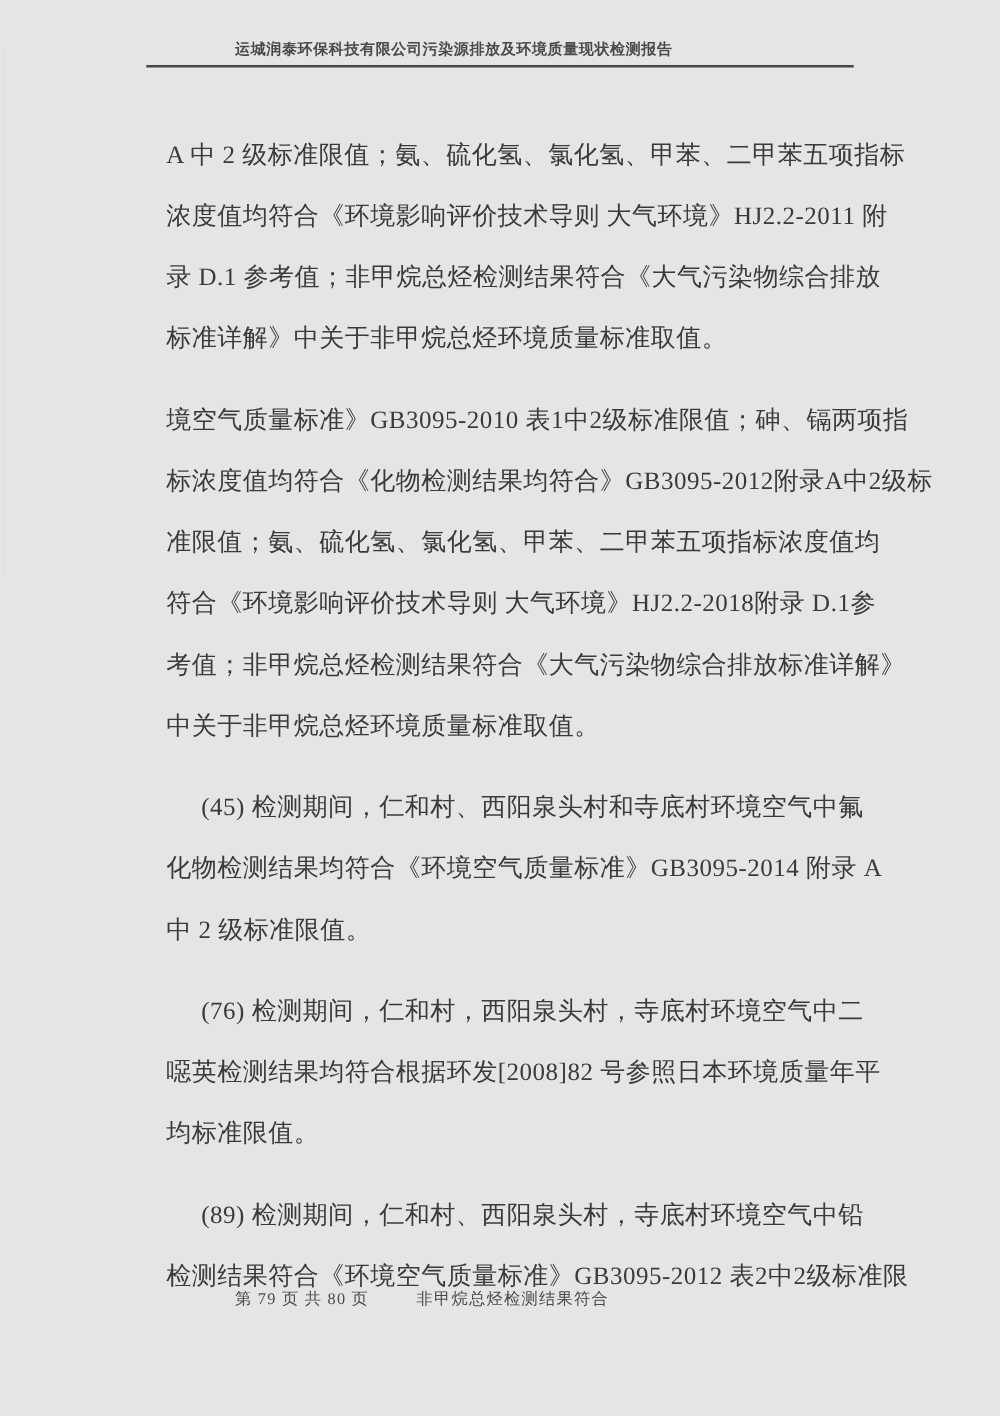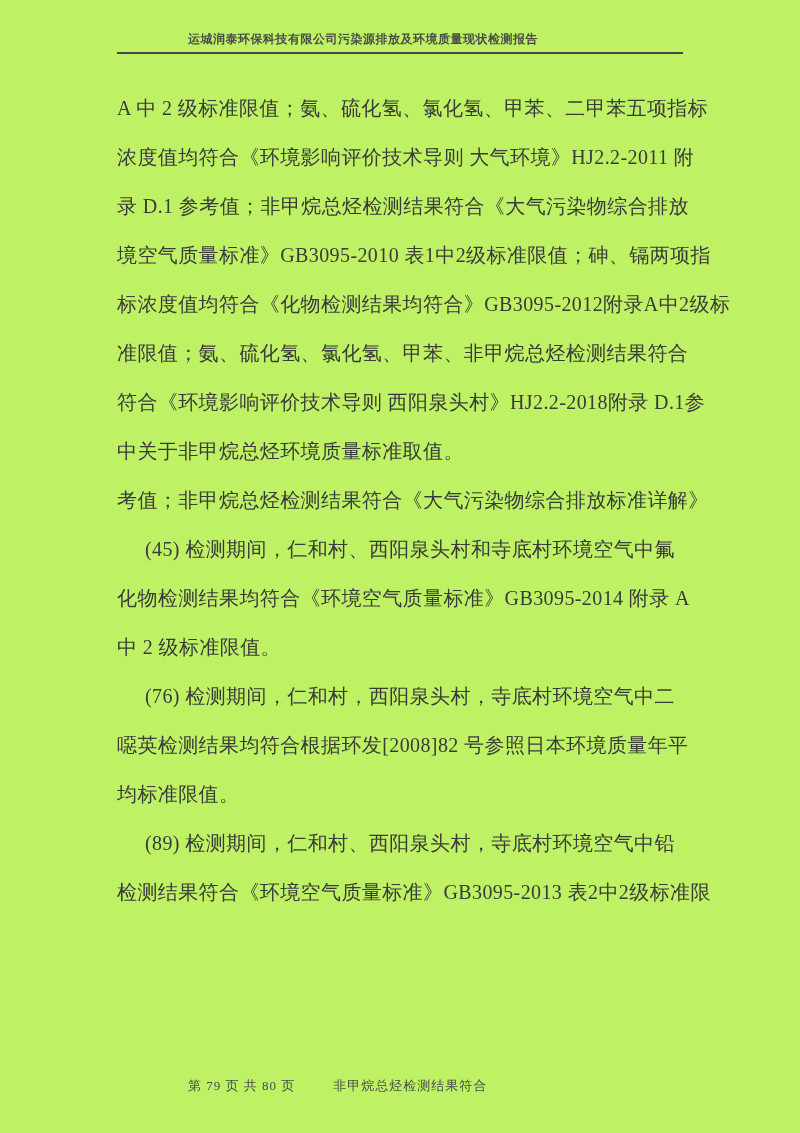--- a/index.html
+++ b/index.html
@@ -4,21 +4,21 @@
 <style>
   html, body {
     margin: 0;
     padding: 0;
     background: #ffffff;
   }
   .page {
     position: relative;
     width: 800px;
     height: 1133px;
-    background: #bef264;
+    background: #e5e5e5;
     overflow: hidden;
     font-family: "Liberation Serif", "DejaVu Serif", serif;
   }
   
   .scan-edge {
     position: absolute;
     left: 3px;
     top: 40px;
     height: 420px;
     width: 0;
@@ -44,78 +44,78 @@
     width: 566px;
     height: 2px;
     background: #474747;
   }
   .doc-body {
     position: absolute;
     top: 84px;
     left: 117px;
     width: 580px;
   }
-  .para { margin: 0; padding: 0; }
+  .para { margin: 16px; padding: 0; }
   .line {
     height: 49px;
     line-height: 49px;
     font-size: 20px;
     letter-spacing: 0.4px;
     color: #3a3a3a;
     white-space: nowrap;
   }
   .line.indent { padding-left: 28px; }
   .page-footer {
     position: absolute;
     top: 1030px;
     left: 188px;
     display: flex;
     gap: 38px;
     font-size: 13px;
     letter-spacing: 1px;
     color: #4a4a4a;
-    margin-top: 47px;
   }
 </style>
 </head>
 <body>
 
 <div class="page">
   <div class="scan-edge"></div>
 
   <div class="header-title">运城润泰环保科技有限公司污染源排放及环境质量现状检测报告</div>
   <div class="header-rule"></div>
 
   <main class="doc-body">
       <div class="para">
         <div class="line">A 中 2 级标准限值；氨、硫化氢、氯化氢、甲苯、二甲苯五项指标</div>
         <div class="line">浓度值均符合《环境影响评价技术导则 大气环境》HJ2.2-2011 附</div>
         <div class="line">录 D.1 参考值；非甲烷总烃检测结果符合《大气污染物综合排放</div>
+        <div class="line">标准详解》中关于非甲烷总烃环境质量标准取值。</div>
       </div>
       <div class="para">
         <div class="line">境空气质量标准》GB3095-2010 表1中2级标准限值；砷、镉两项指</div>
         <div class="line">标浓度值均符合《化物检测结果均符合》GB3095-2012附录A中2级标</div>
-        <div class="line">准限值；氨、硫化氢、氯化氢、甲苯、非甲烷总烃检测结果符合</div>
-        <div class="line">符合《环境影响评价技术导则 西阳泉头村》HJ2.2-2018附录 D.1参</div>
+        <div class="line">准限值；氨、硫化氢、氯化氢、甲苯、二甲苯五项指标浓度值均</div>
+        <div class="line">符合《环境影响评价技术导则 大气环境》HJ2.2-2018附录 D.1参</div>
+        <div class="line">考值；非甲烷总烃检测结果符合《大气污染物综合排放标准详解》</div>
         <div class="line">中关于非甲烷总烃环境质量标准取值。</div>
-        <div class="line">考值；非甲烷总烃检测结果符合《大气污染物综合排放标准详解》</div>
       </div>
       <div class="para">
         <div class="line indent">(45) 检测期间，仁和村、西阳泉头村和寺底村环境空气中氟</div>
         <div class="line">化物检测结果均符合《环境空气质量标准》GB3095-2014 附录 A</div>
         <div class="line">中 2 级标准限值。</div>
       </div>
       <div class="para">
         <div class="line indent">(76) 检测期间，仁和村，西阳泉头村，寺底村环境空气中二</div>
         <div class="line">噁英检测结果均符合根据环发[2008]82 号参照日本环境质量年平</div>
         <div class="line">均标准限值。</div>
       </div>
       <div class="para">
         <div class="line indent">(89) 检测期间，仁和村、西阳泉头村，寺底村环境空气中铅</div>
-        <div class="line">检测结果符合《环境空气质量标准》GB3095-2013 表2中2级标准限</div>
+        <div class="line">检测结果符合《环境空气质量标准》GB3095-2012 表2中2级标准限</div>
       </div>
     </main>
 
   <div class="page-footer">
     <span>第 79 页 共 80 页</span>
     <span>非甲烷总烃检测结果符合</span>
   </div>
 </div>
 
 </body></html>

